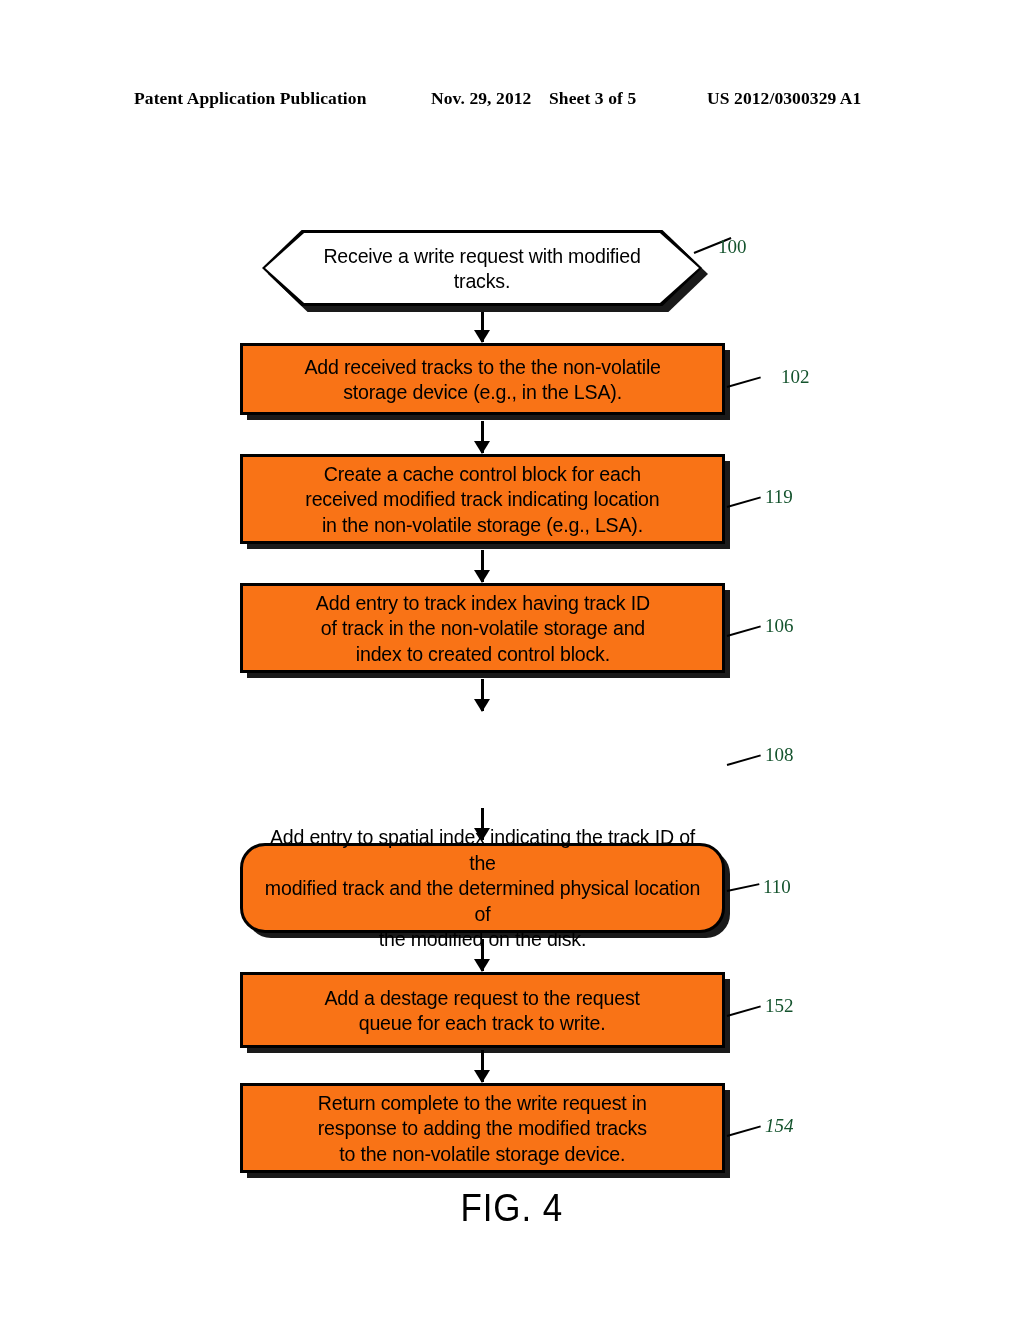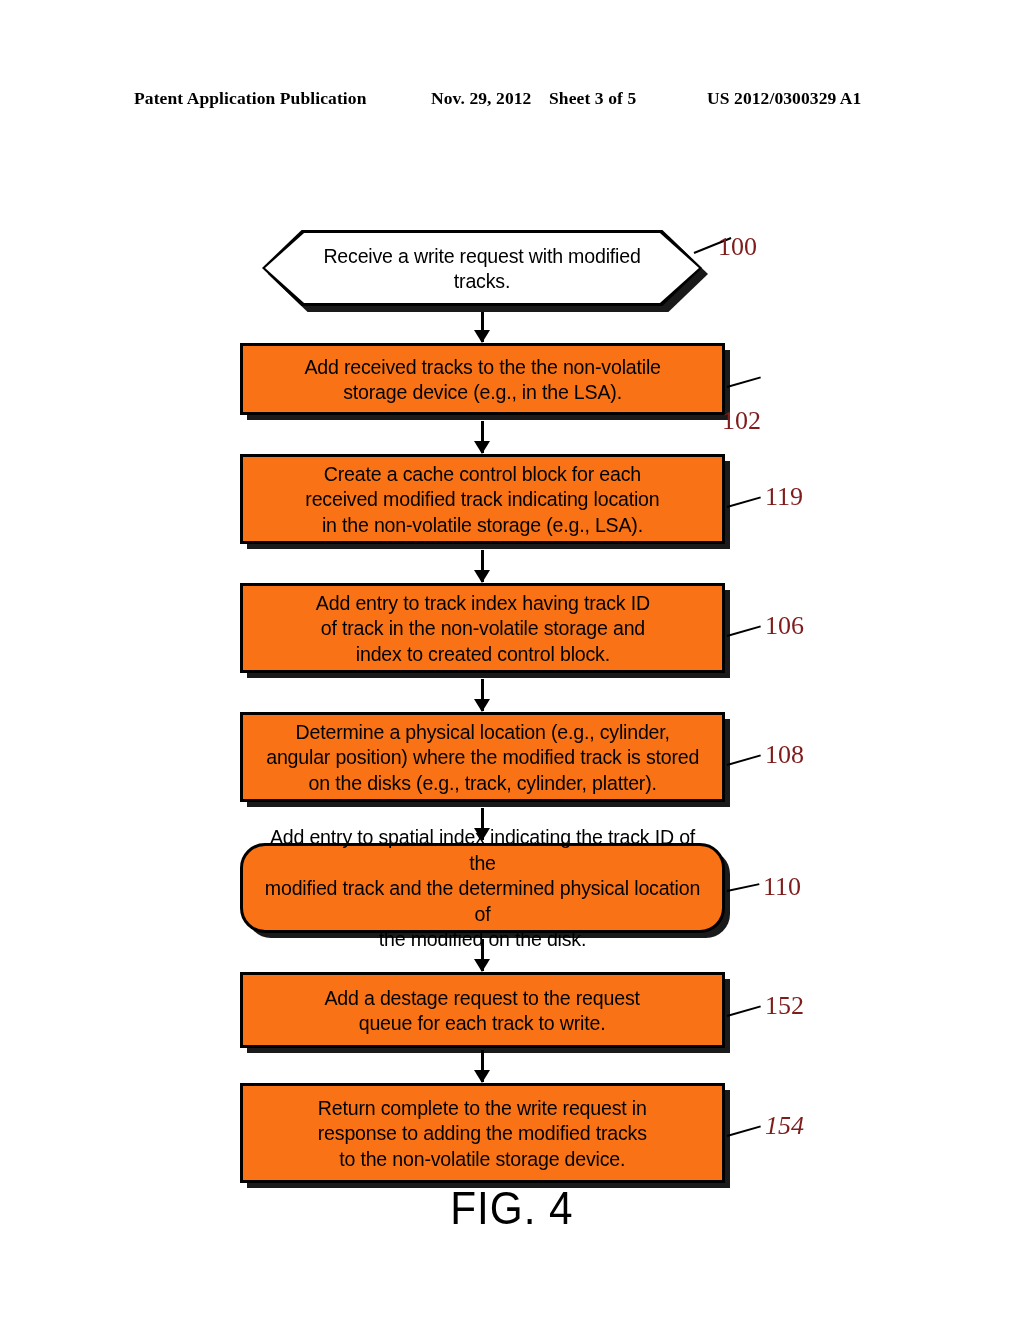--- a/index.html
+++ b/index.html
@@ -132,41 +132,41 @@
     height: 0;
     border-left: 8px solid transparent;
     border-right: 8px solid transparent;
     border-top: 13px solid #000000;
   }
 
   
   .ref {
     position: absolute;
     font-family: "Liberation Serif", serif;
-    font-size: 26px;
+    font-size: 19px;
     line-height: 25px;
-    color: #7f1d1d;
+    color: #14532d;
     white-space: nowrap;
   }
   .leader {
     position: absolute;
     height: 2px;
     background: #000000;
     transform-origin: left center;
   }
 
   
   .fig-caption {
     position: absolute;
     left: 0;
     top: 1186px;
     width: 1024px;
     text-align: center;
     font-family: "Liberation Sans", sans-serif;
-    font-size: 46px;
+    font-size: 38px;
     line-height: 44px;
     letter-spacing: 1px;
   }
   .fig-caption span {
     display: inline-block;
     transform: scaleX(0.92);
   }
 </style>
 </head>
 <body>
@@ -190,21 +190,21 @@
   <div class="leader" style="left:694px; top:252px; width:40px; transform: rotate(-22deg);"></div>
   <div class="ref" style="left:718px; top:234px;">100</div>
 
   <div class="connector" style="left:480.5px; top:312px; height:30px;"></div>
 
   <div class="node node-box" style="left:240px; top:343px; width:485px; height:72px;">
     <div class="node-text">Add received tracks to the the non-volatile
 storage device (e.g., in the LSA).</div>
   </div>
   <div class="leader" style="left:727px; top:386px; width:35px; transform: rotate(-16deg);"></div>
-  <div class="ref" style="left:722px; top:364px;margin-top:44px;">102</div>
+  <div class="ref" style="left:781px; top:364px;">102</div>
 
   <div class="connector" style="left:480.5px; top:421px; height:32px;"></div>
 
   <div class="node node-box" style="left:240px; top:454px; width:485px; height:90px;">
     <div class="node-text">Create a cache control block for each
 received modified track indicating location
 in the non-volatile storage (e.g., LSA).</div>
   </div>
   <div class="leader" style="left:727px; top:506px; width:35px; transform: rotate(-16deg);"></div>
   <div class="ref" style="left:765px; top:484px;">119</div>
@@ -214,25 +214,20 @@
   <div class="node node-box" style="left:240px; top:583px; width:485px; height:90px;">
     <div class="node-text">Add entry to track index having track ID
 of track in the non-volatile storage and
 index to created control block.</div>
   </div>
   <div class="leader" style="left:727px; top:635px; width:35px; transform: rotate(-16deg);"></div>
   <div class="ref" style="left:765px; top:613px;">106</div>
 
   <div class="connector" style="left:480.5px; top:679px; height:32px;"></div>
 
-  <div class="node node-box" style="left:240px; top:712px; width:485px; height:90px;">
-    <div class="node-text">Determine a physical location (e.g., cylinder,
-angular position) where the modified track is stored
-on the disks (e.g., track, cylinder, platter).</div>
-  </div>
   <div class="leader" style="left:727px; top:764px; width:35px; transform: rotate(-16deg);"></div>
   <div class="ref" style="left:765px; top:742px;">108</div>
 
   <div class="connector" style="left:480.5px; top:808px; height:32px;"></div>
 
   <div class="node node-box" style="left:240px; top:843px; width:485px; height:90px;border-radius:25px;">
     <div class="node-text">Add entry to spatial index indicating the track ID of the
 modified track and the determined physical location of
 the modified on the disk.</div>
   </div>
@@ -243,21 +238,21 @@
 
   <div class="node node-box" style="left:240px; top:972px; width:485px; height:76px;">
     <div class="node-text">Add a destage request to the request
 queue for each track to write.</div>
   </div>
   <div class="leader" style="left:727px; top:1015px; width:35px; transform: rotate(-16deg);"></div>
   <div class="ref" style="left:765px; top:993px;">152</div>
 
   <div class="connector" style="left:480.5px; top:1050px; height:32px;"></div>
 
-  <div class="node node-box" style="left:240px; top:1083px; width:485px; height:100px;">
+  <div class="node node-box" style="left:240px; top:1083px; width:485px; height:90px;">
     <div class="node-text">Return complete to the write request in
 response to adding the modified tracks
 to the non-volatile storage device.</div>
   </div>
   <div class="leader" style="left:727px; top:1135px; width:35px; transform: rotate(-16deg);"></div>
   <div class="ref" style="left:765px; top:1113px;font-style:italic;">154</div>
 
 </div>
 
 <div class="fig-caption">

